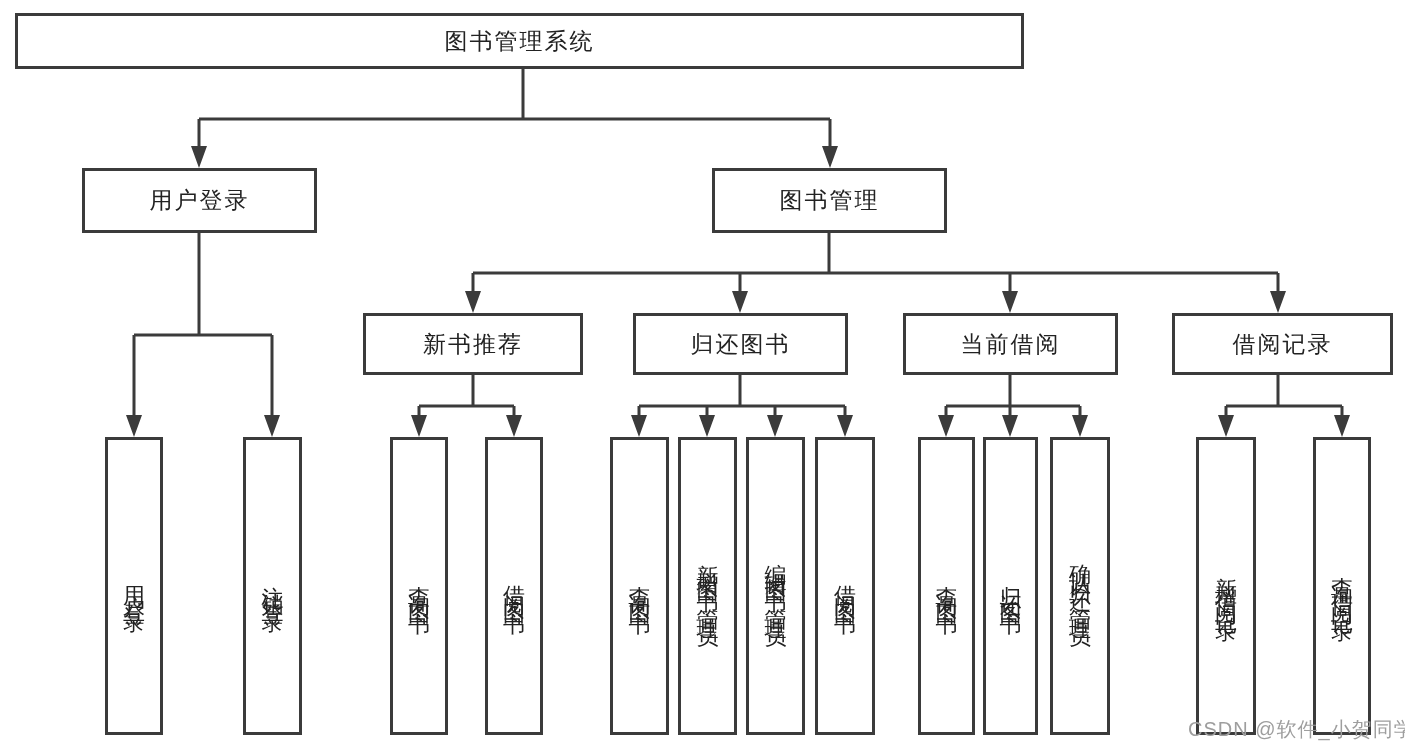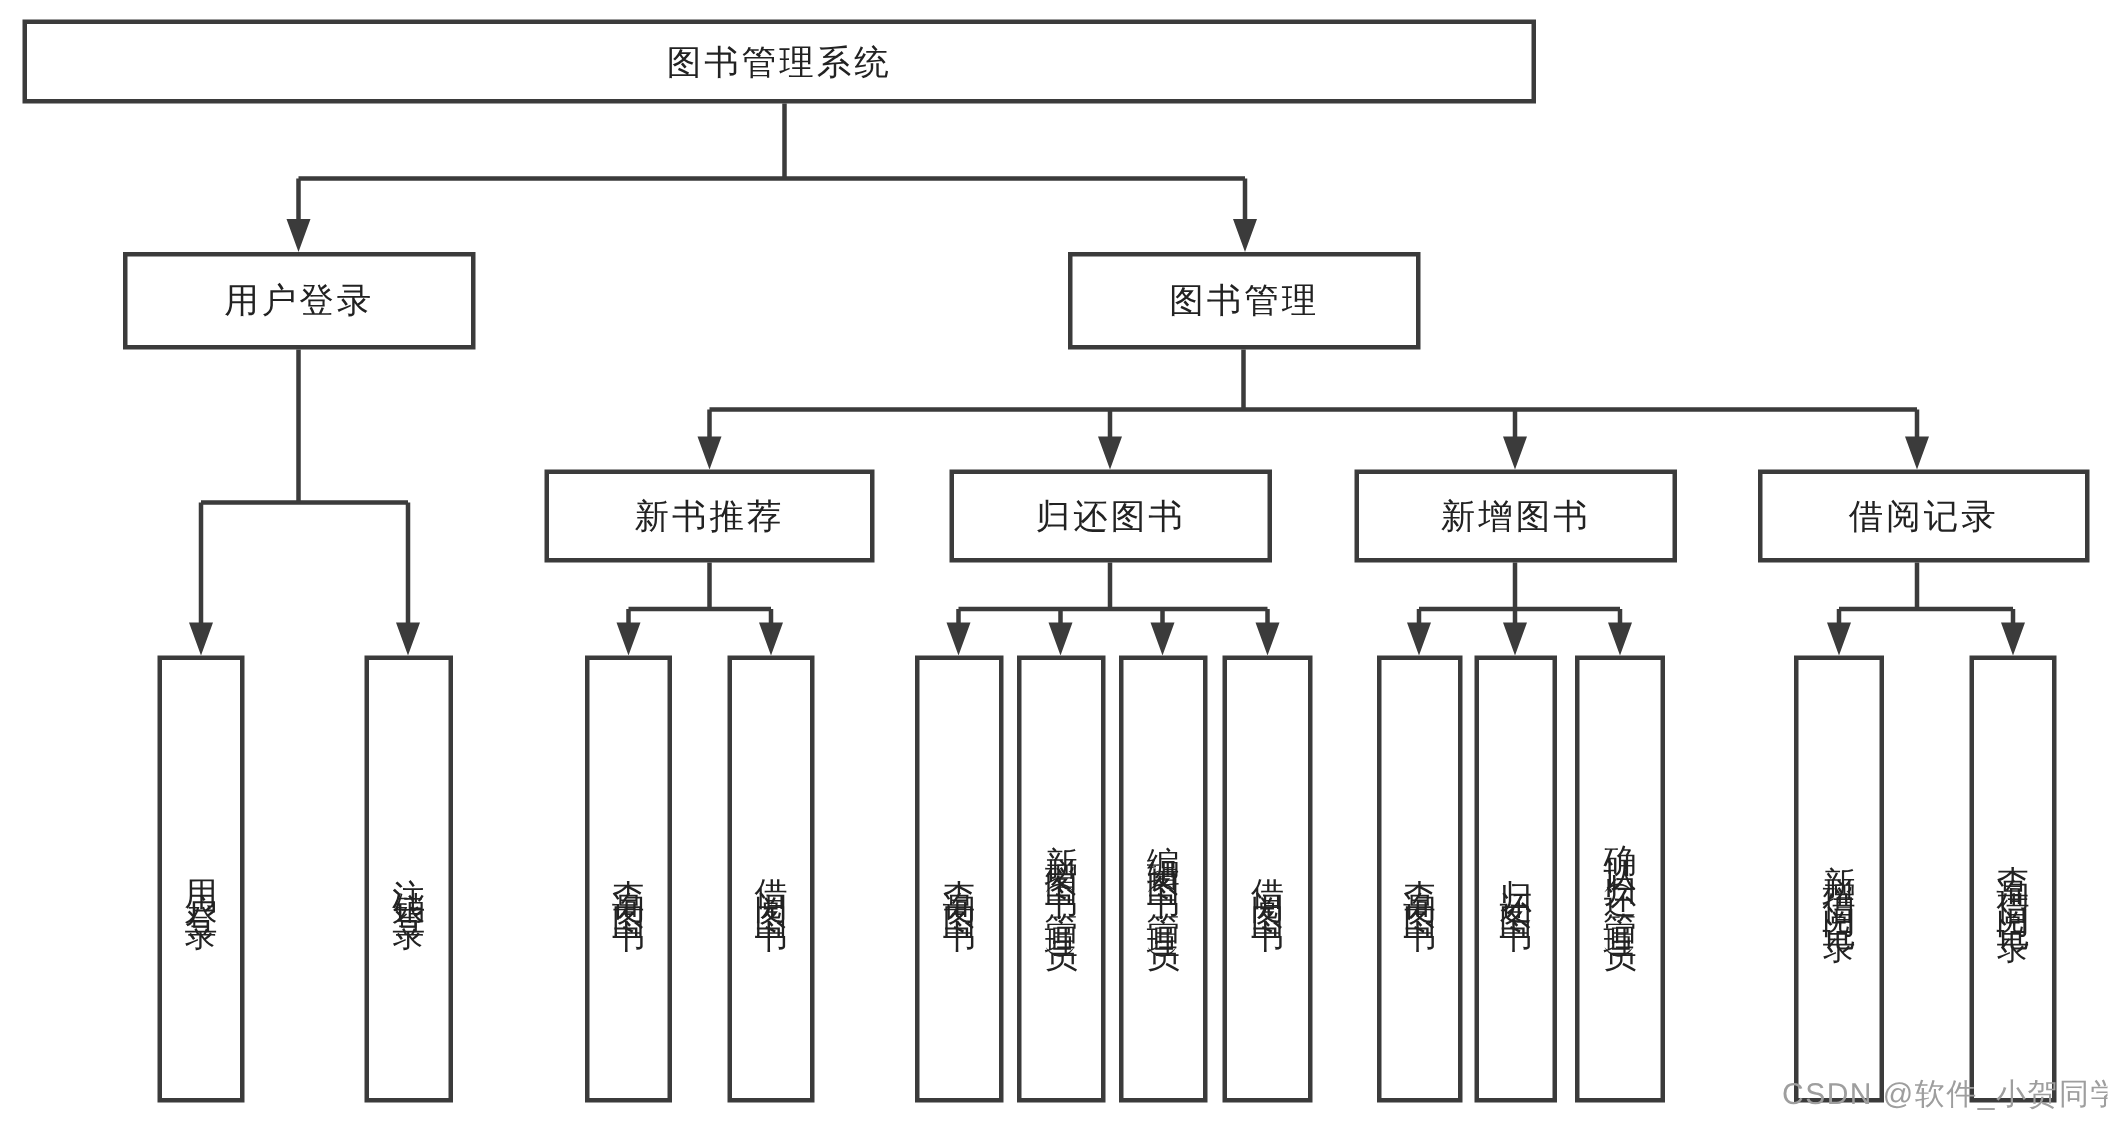--- a/index.html
+++ b/index.html
@@ -106,21 +106,21 @@
     <span>新书推荐</span>
   </div>
 
   <div class="box" style="left:712px;top:168px;width:235px;height:65px">
     <span>图书管理</span>
   </div>
   <div class="box" style="left:633px;top:313px;width:215px;height:62px">
     <span>归还图书</span>
   </div>
   <div class="box" style="left:903px;top:313px;width:215px;height:62px">
-    <span>新增图书</span>
+    <span>当前借阅</span>
   </div>
   <div class="box" style="left:1172px;top:313px;width:221px;height:62px">
     <span>借阅记录</span>
   </div>
 
   <div class="box leaf" style="left:105px;top:437px;width:58px;height:298px">
     <span class="vtext">用户登录</span>
   </div>
   <div class="box leaf" style="left:243px;top:437px;width:59px;height:298px">
     <span class="vtext">注销登录</span>

